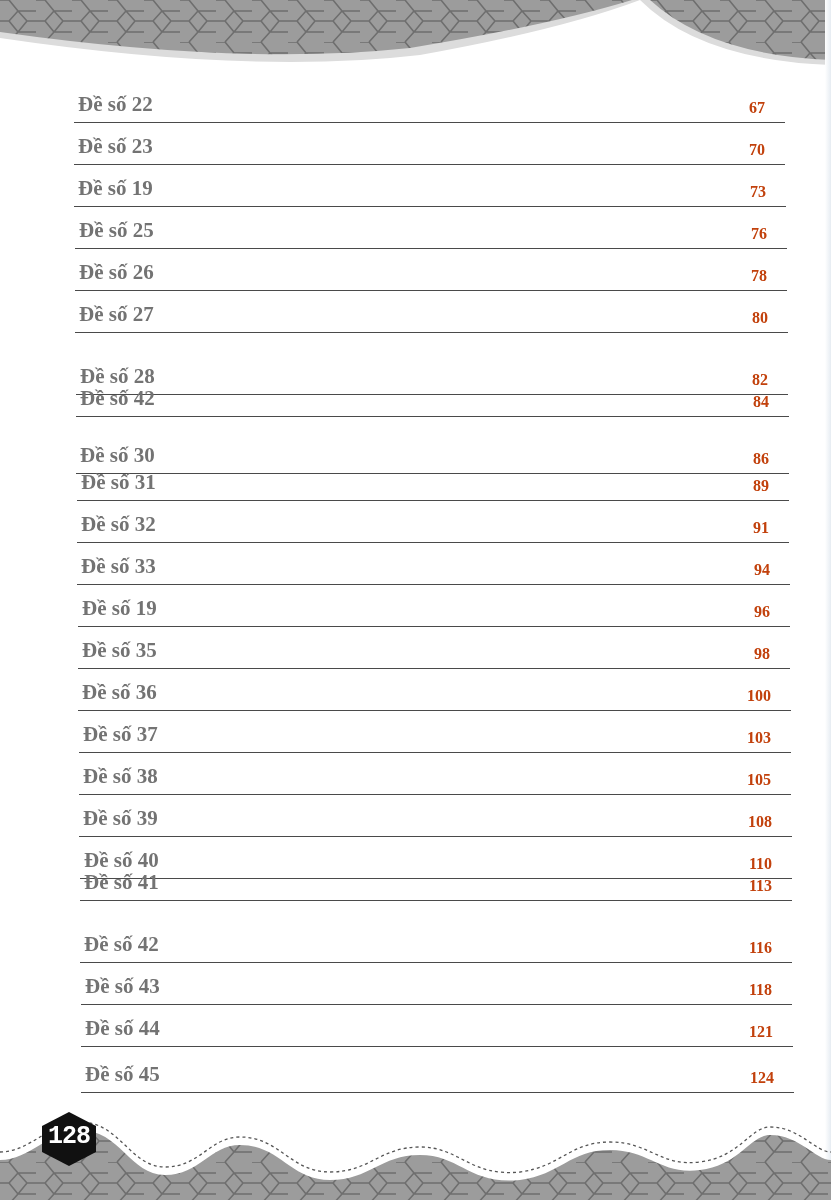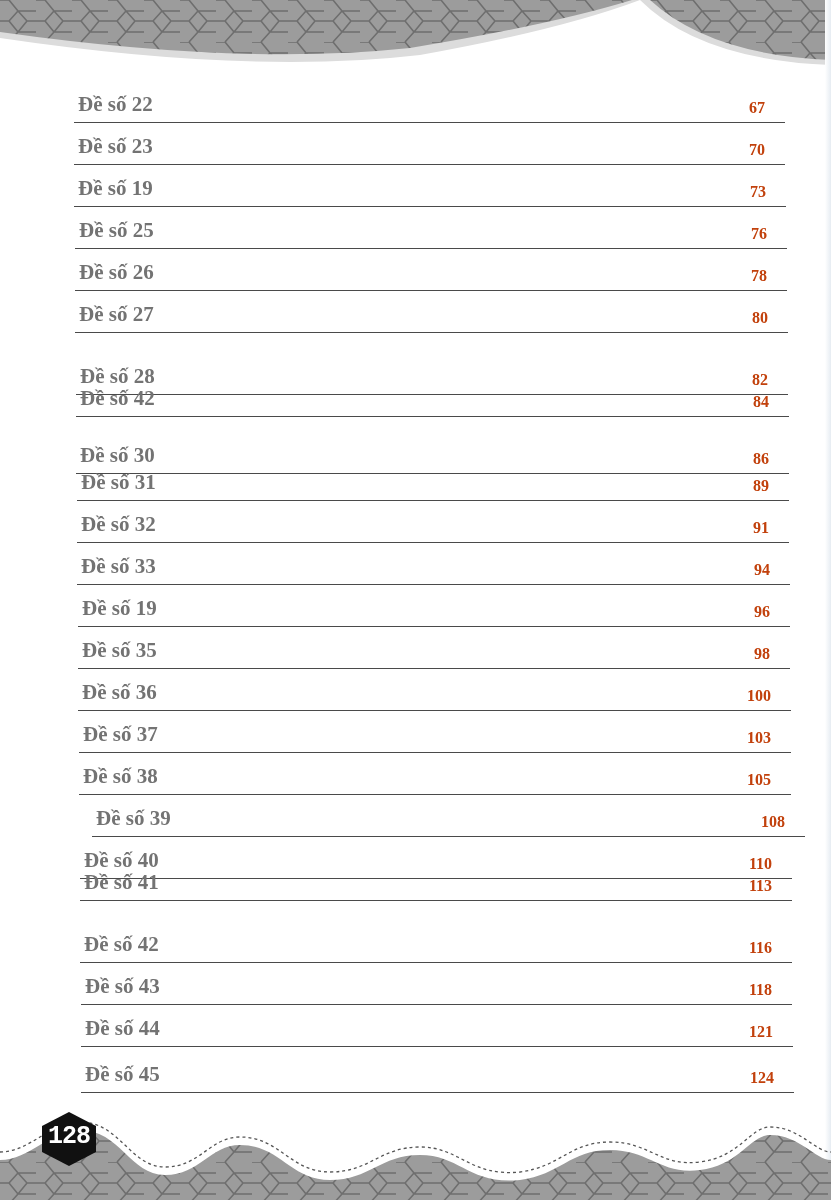--- a/index.html
+++ b/index.html
@@ -97,21 +97,21 @@
       <span class="toc-page">100</span>
     </div>
   <div class="toc-row" style="left:79px;width:712px;top:724px;">
       <span class="toc-title">Đề số 37</span>
       <span class="toc-page">103</span>
     </div>
   <div class="toc-row" style="left:79px;width:712px;top:766px;">
       <span class="toc-title">Đề số 38</span>
       <span class="toc-page">105</span>
     </div>
-  <div class="toc-row" style="left:92px;width:713px;top:808px;">
+  <div class="toc-row" style="left:79px;width:713px;top:808px;">
       <span class="toc-title">Đề số 39</span>
       <span class="toc-page">108</span>
     </div>
   <div class="toc-row" style="left:80px;width:712px;top:850px;">
       <span class="toc-title">Đề số 40</span>
       <span class="toc-page">110</span>
     </div>
   <div class="toc-row" style="left:80px;width:712px;top:872px;">
       <span class="toc-title">Đề số 41</span>
       <span class="toc-page">113</span>

